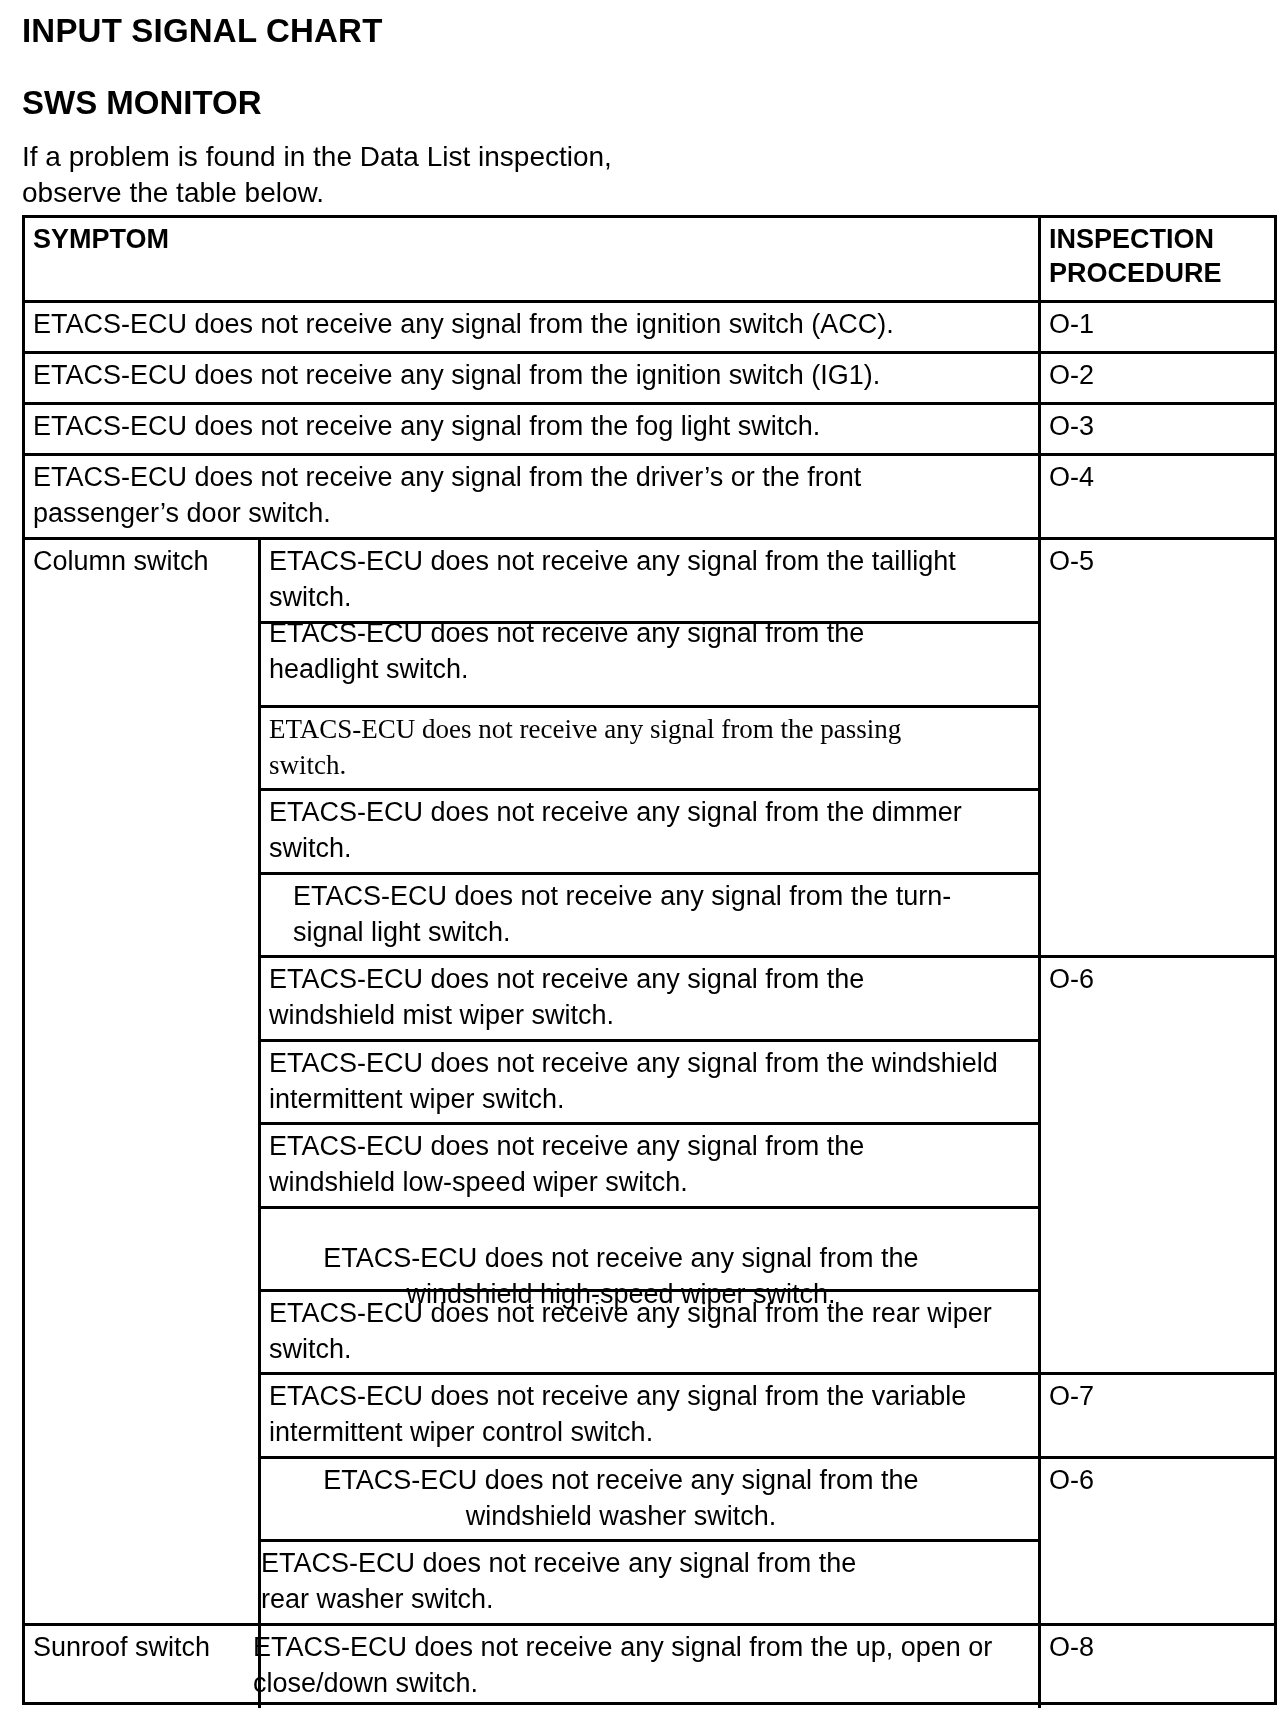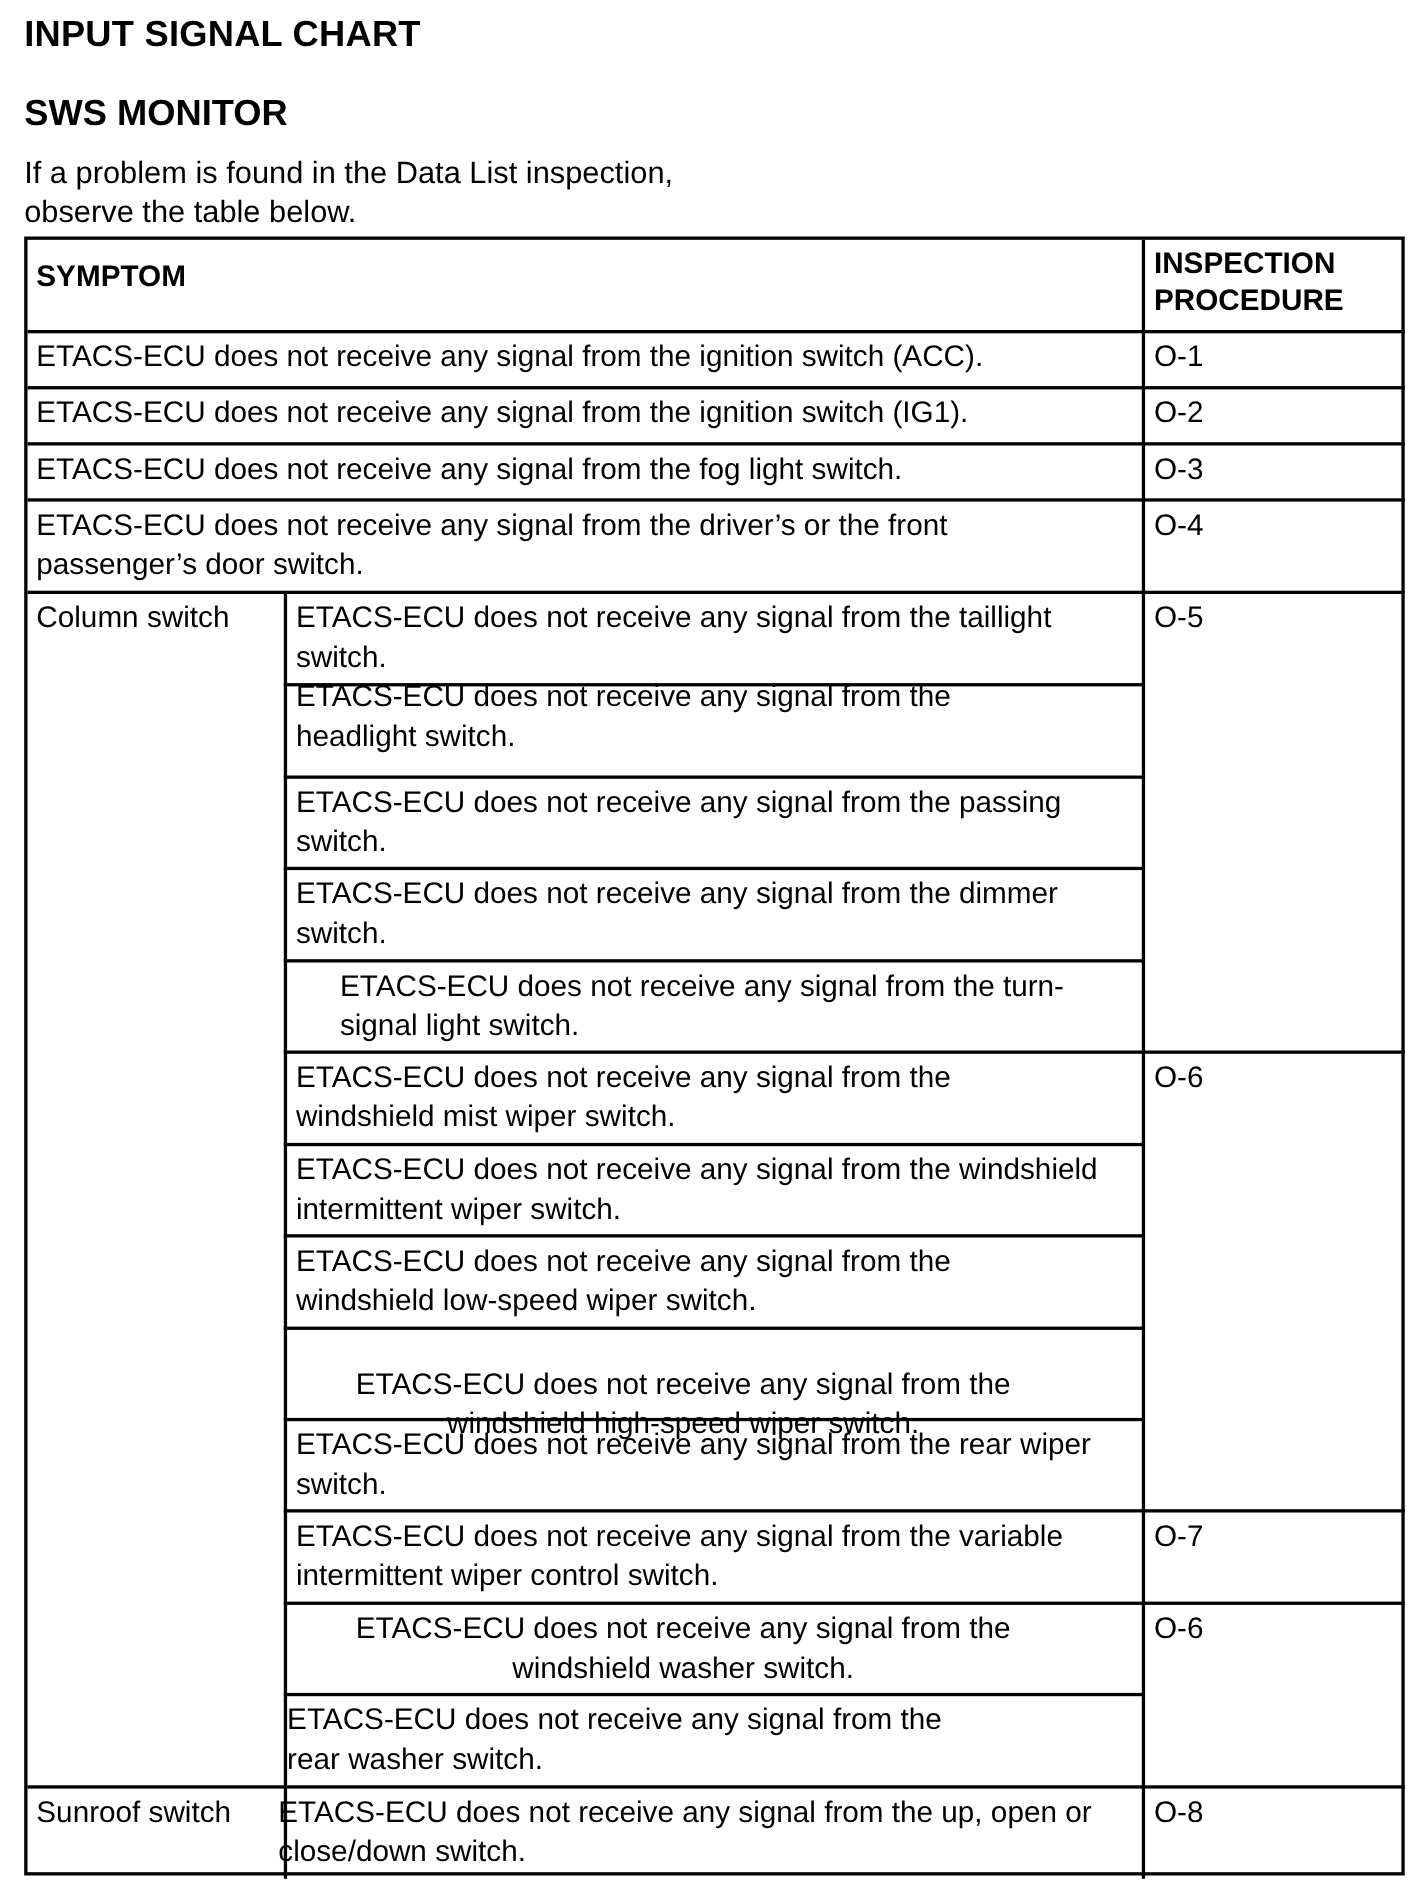--- a/index.html
+++ b/index.html
@@ -19,21 +19,21 @@
 
 <div class="h1">INPUT SIGNAL CHART</div>
 <div class="h2">SWS MONITOR</div>
 <div class="intro">
   <div>If a problem is found in the Data List inspection,</div>
   <div>observe the table below.</div>
 </div>
 
 <div class="table">
 
-  <div class="cell hdr" style="left:0;top:0;width:1013px;height:84px;margin-top:12px;">SYMPTOM</div>
+  <div class="cell hdr" style="left:0;top:0;width:1013px;height:84px;">SYMPTOM</div>
   <div class="cell hdr" style="left:1016px;top:0;width:230px;height:88px;">
     <div>INSPECTION</div>
     <div>PROCEDURE</div>
   </div>
 
   <div class="cell" style="left:0;top:84px;width:1013px;">ETACS-ECU does not receive any signal from the ignition switch (ACC).</div>
   <div class="cell" style="left:1016px;top:84px;width:230px;">O-1</div>
 
   <div class="cell" style="left:0;top:135px;width:1013px;">ETACS-ECU does not receive any signal from the ignition switch (IG1).</div>
   <div class="cell" style="left:1016px;top:135px;width:230px;">O-2</div>
@@ -41,23 +41,23 @@
   <div class="cell" style="left:0;top:186px;width:1013px;">ETACS-ECU does not receive any signal from the fog light switch.</div>
   <div class="cell" style="left:1016px;top:186px;width:230px;">O-3</div>
 
   <div class="cell" style="left:0;top:237px;width:960px;">ETACS-ECU does not receive any signal from the driver’s or the front passenger’s door switch.</div>
   <div class="cell" style="left:1016px;top:237px;width:230px;">O-4</div>
 
   <div class="cell" style="left:0;top:321px;width:236px;">Column switch</div>
 
   <div class="cell" style="left:236px;top:321px;width:720px;">ETACS-ECU does not receive any signal from the taillight switch.</div>
   <div class="cell" style="left:236px;top:393px;width:720px;">ETACS-ECU does not receive any signal from the headlight switch.</div>
-  <div class="cell" style="left:236px;top:489px;width:720px;">ETACS-ECU does not receive any signal from the passing switch.</div>
+  <div class="cell" style="left:236px;top:489px;width:720px;font-family:Liberation Serif, serif;">ETACS-ECU does not receive any signal from the passing switch.</div>
   <div class="cell" style="left:236px;top:572px;width:720px;">ETACS-ECU does not receive any signal from the dimmer switch.</div>
-  <div class="cell" style="left:252px;top:656px;width:720px;padding-left:32px;">ETACS-ECU does not receive any signal from the turn-signal light switch.</div>
+  <div class="cell" style="left:236px;top:656px;width:720px;padding-left:32px;">ETACS-ECU does not receive any signal from the turn-signal light switch.</div>
   <div class="cell" style="left:236px;top:739px;width:720px;">ETACS-ECU does not receive any signal from the windshield mist wiper switch.</div>
   <div class="cell" style="left:236px;top:823px;width:760px;">ETACS-ECU does not receive any signal from the windshield intermittent wiper switch.</div>
   <div class="cell" style="left:236px;top:906px;width:720px;">ETACS-ECU does not receive any signal from the windshield low-speed wiper switch.</div>
   <div class="cell" style="left:236px;top:1018px;width:720px;text-align:center;">ETACS-ECU does not receive any signal from the windshield high-speed wiper switch.</div>
   <div class="cell" style="left:236px;top:1073px;width:780px;">ETACS-ECU does not receive any signal from the rear wiper switch.</div>
   <div class="cell" style="left:236px;top:1156px;width:720px;">ETACS-ECU does not receive any signal from the variable intermittent wiper control switch.</div>
   <div class="cell" style="left:236px;top:1240px;width:720px;text-align:center;">ETACS-ECU does not receive any signal from the windshield washer switch.</div>
   <div class="cell" style="left:228px;top:1323px;width:636px;">ETACS-ECU does not receive any signal from the rear washer switch.</div>
 
   <div class="cell" style="left:1016px;top:321px;width:230px;">O-5</div>

